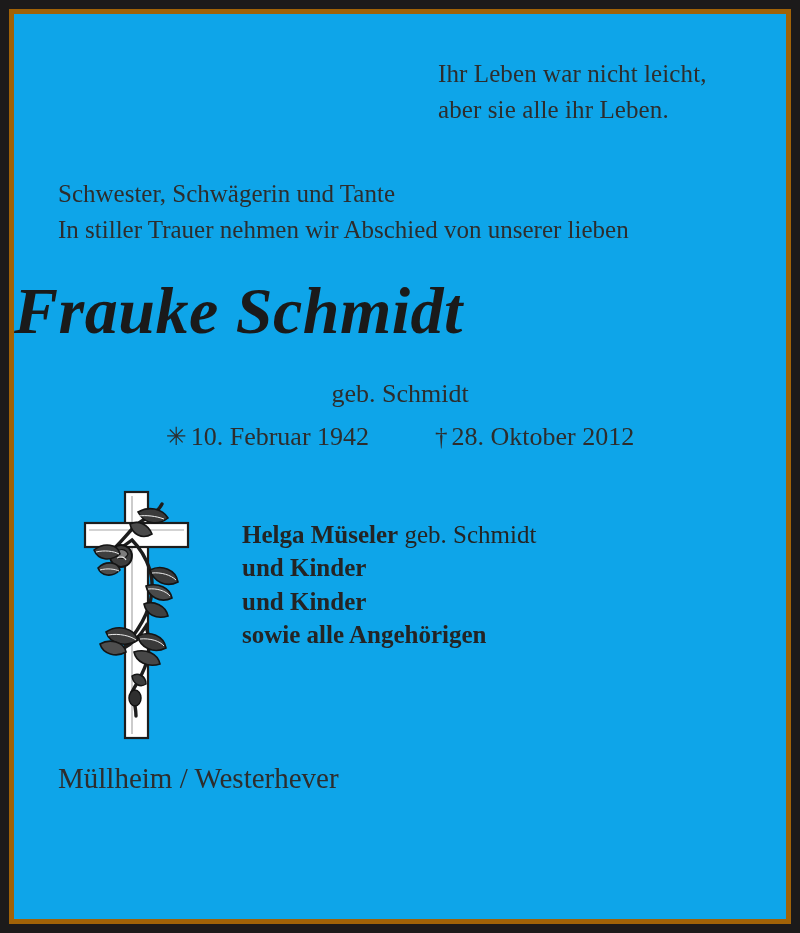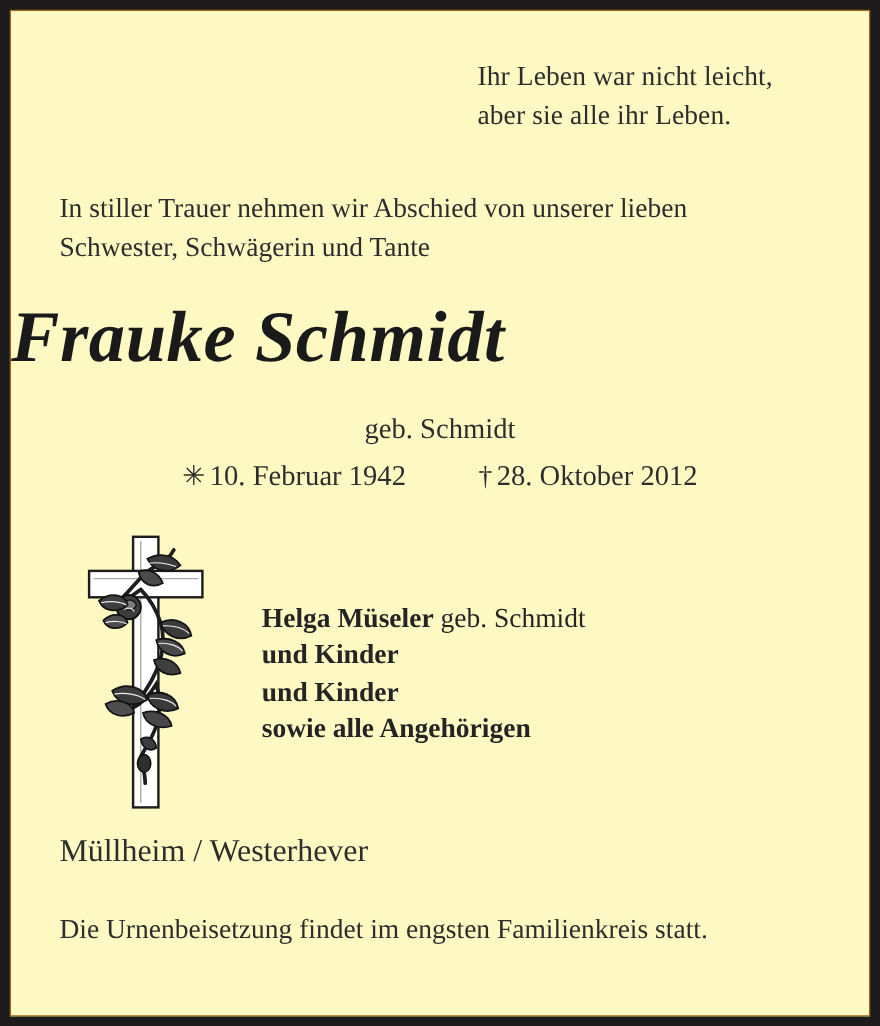--- a/index.html
+++ b/index.html
@@ -16,22 +16,22 @@
     box-sizing: border-box;
     padding: 9px;
     overflow: hidden;
     font-family: "Liberation Serif", "DejaVu Serif", serif;
   }
 
   #card {
     position: relative;
     width: 100%;
     height: 100%;
-    background: #fef9c3;
-    border: 1px solid #a16207;
+    background: #0ea5e9;
+    border: 5px solid #a16207;
     box-sizing: border-box;
     color: #2b2b2b;
     overflow: hidden;
   }
 
   
   .quote {
     position: absolute;
     left: 424px;
     top: 42px;
@@ -105,21 +105,20 @@
 
   
   .survivors {
     position: absolute;
     left: 228px;
     top: 504px;
     width: 540px;
     font-size: 25px;
     line-height: 1.33;
     color: #242424;
-    margin-top: 32px;
   }
   .survivor-line { display: block; white-space: nowrap; }
   .survivor-line .nm { font-weight: bold; }
   .survivor-line .sfx { font-weight: normal; }
 
   
   .place {
     position: absolute;
     left: 44px;
     top: 748px;
@@ -146,22 +145,22 @@
 
 <div id="notice">
   <div id="card">
 
     <div class="quote">
       <span class="quote-line">Ihr Leben war nicht leicht,</span>
       <span class="quote-line">aber sie alle ihr Leben.</span>
     </div>
 
     <div class="intro">
+      <span class="intro-line">Schwester, Schwägerin und Tante</span>
       <span class="intro-line">In stiller Trauer nehmen wir Abschied von unserer lieben</span>
-      <span class="intro-line">Schwester, Schwägerin und Tante</span>
     </div>
 
     <div class="deceased-name">Frauke Schmidt</div>
     <div class="maiden-name">geb. Schmidt</div>
 
     <div class="dates">
       <span class="date-birth"><span class="sym">✳</span><span>10. Februar 1942</span></span><span class="date-death"><span class="sym">†</span><span>28. Oktober 2012</span></span>
     </div>
 
     <div class="cross-art">
@@ -214,16 +213,15 @@
 
     <div class="survivors">
       <span class="survivor-line"><span class="nm">Helga Müseler</span> <span class="sfx">geb. Schmidt</span></span>
       <span class="survivor-line"><span class="nm">und Kinder</span><span class="sfx"></span></span>
       <span class="survivor-line"><span class="nm">und Kinder</span><span class="sfx"></span></span>
       <span class="survivor-line"><span class="nm">sowie alle Angehörigen</span><span class="sfx"></span></span>
     </div>
 
     <div class="place">Müllheim / Westerhever</div>
 
-    <div class="closing">Die Urnenbeisetzung findet im engsten Familienkreis statt.</div>
 
   </div>
 </div>
 
 </body></html>

